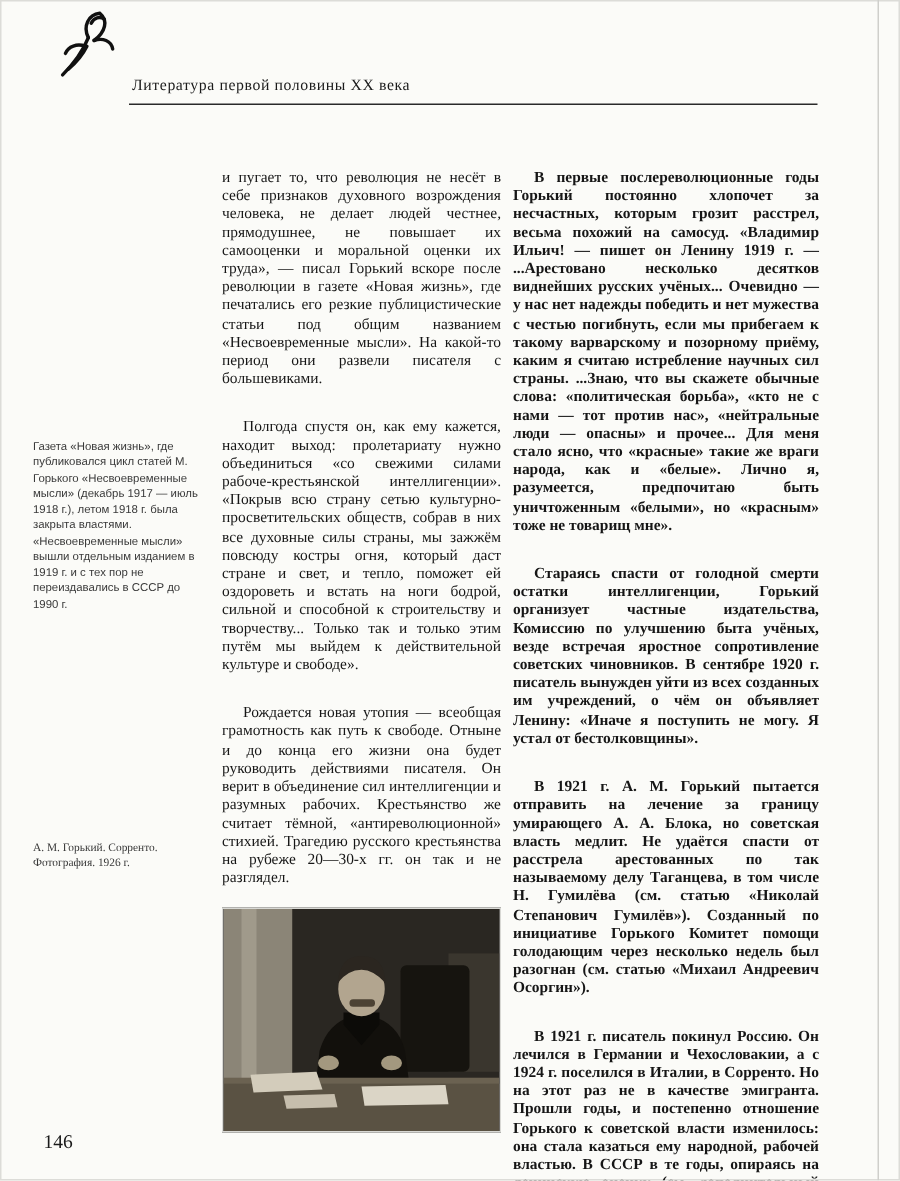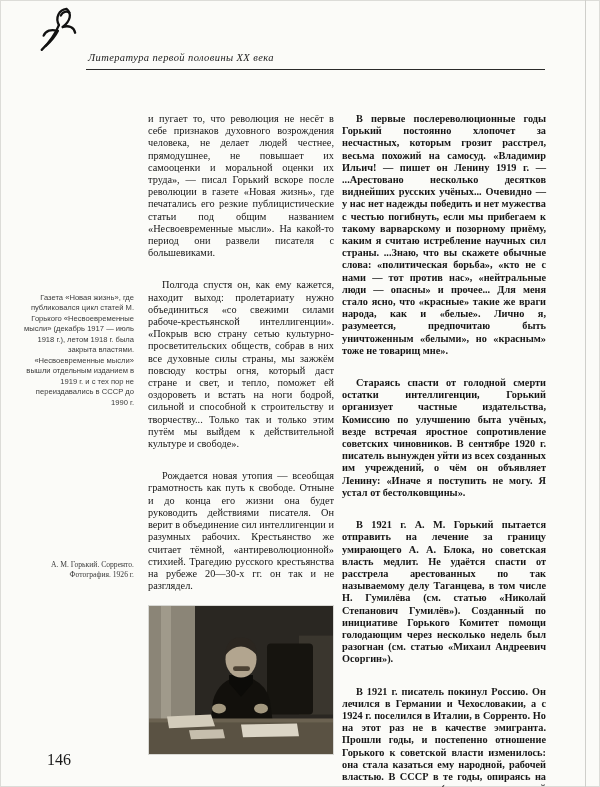--- a/index.html
+++ b/index.html
@@ -16,40 +16,39 @@
   }
   .scan-edge-right {
     position:absolute; top:0; right:14px; width:1px; height:100%;
     background:#cfcfcb;
   }
   .ornament {
     position:absolute; top:6px; left:36px; width:42px; height:46px;
   }
   .running-head {
     position:absolute; top:52px; left:88px; width:458px;
-    font-style:italic;
     font-size:10.5px;
     letter-spacing:0.4px;
     color:#1a1a1a;
     white-space:nowrap;
   }
   .header-rule {
     position:absolute; top:69px; left:86px; width:459px; height:1px;
     background:#2a2a2a; border:none;
   }
   .content {
     position:absolute; top:93px; left:22px; width:524px; height:668px;
     display:flex;
   }
   .margin-col { position:relative; width:114px; flex:none; }
   .caption {
     font-family:"Liberation Sans", sans-serif;
     font-size:7.6px; line-height:1.38;
     color:#3a3a3a;
-    text-align:right;
+    text-align:left;
   }
   .note-newspaper { position:absolute; top:200px; left:0; width:112px; }
   .note-photo     { position:absolute; top:467px; left:0; width:112px;font-family:Liberation Serif, serif; }
   .col { flex:none; }
   .col1 { width:186px; margin-left:12px; }
   .col2 { width:204px; margin-left:8px;font-weight:bold; }
   p.body {
     font-size:10.3px;
     line-height:12.2px;
     text-align:justify;
@@ -60,22 +59,22 @@
   p.indent { text-indent:14px; }
   .photo-frame {
     margin-top:13px;
     width:186px; height:150px;
     border:1px solid #d8d8d4;
     background:#1c1b18;
     overflow:hidden;
   }
   .photo-frame svg { display:block; width:100%; height:100%; }
   .page-number {
-    position:absolute; left:47px; bottom:18px;
-    font-size:16px; color:#1a1a1a;
+    position:absolute; left:29px; bottom:18px;
+    font-size:13px; color:#1a1a1a;
   }
 </style>
 </head>
 <body>
 
 <div class="page">
 
   <div class="scan-edge-right"></div>
 
   <div class="ornament">

